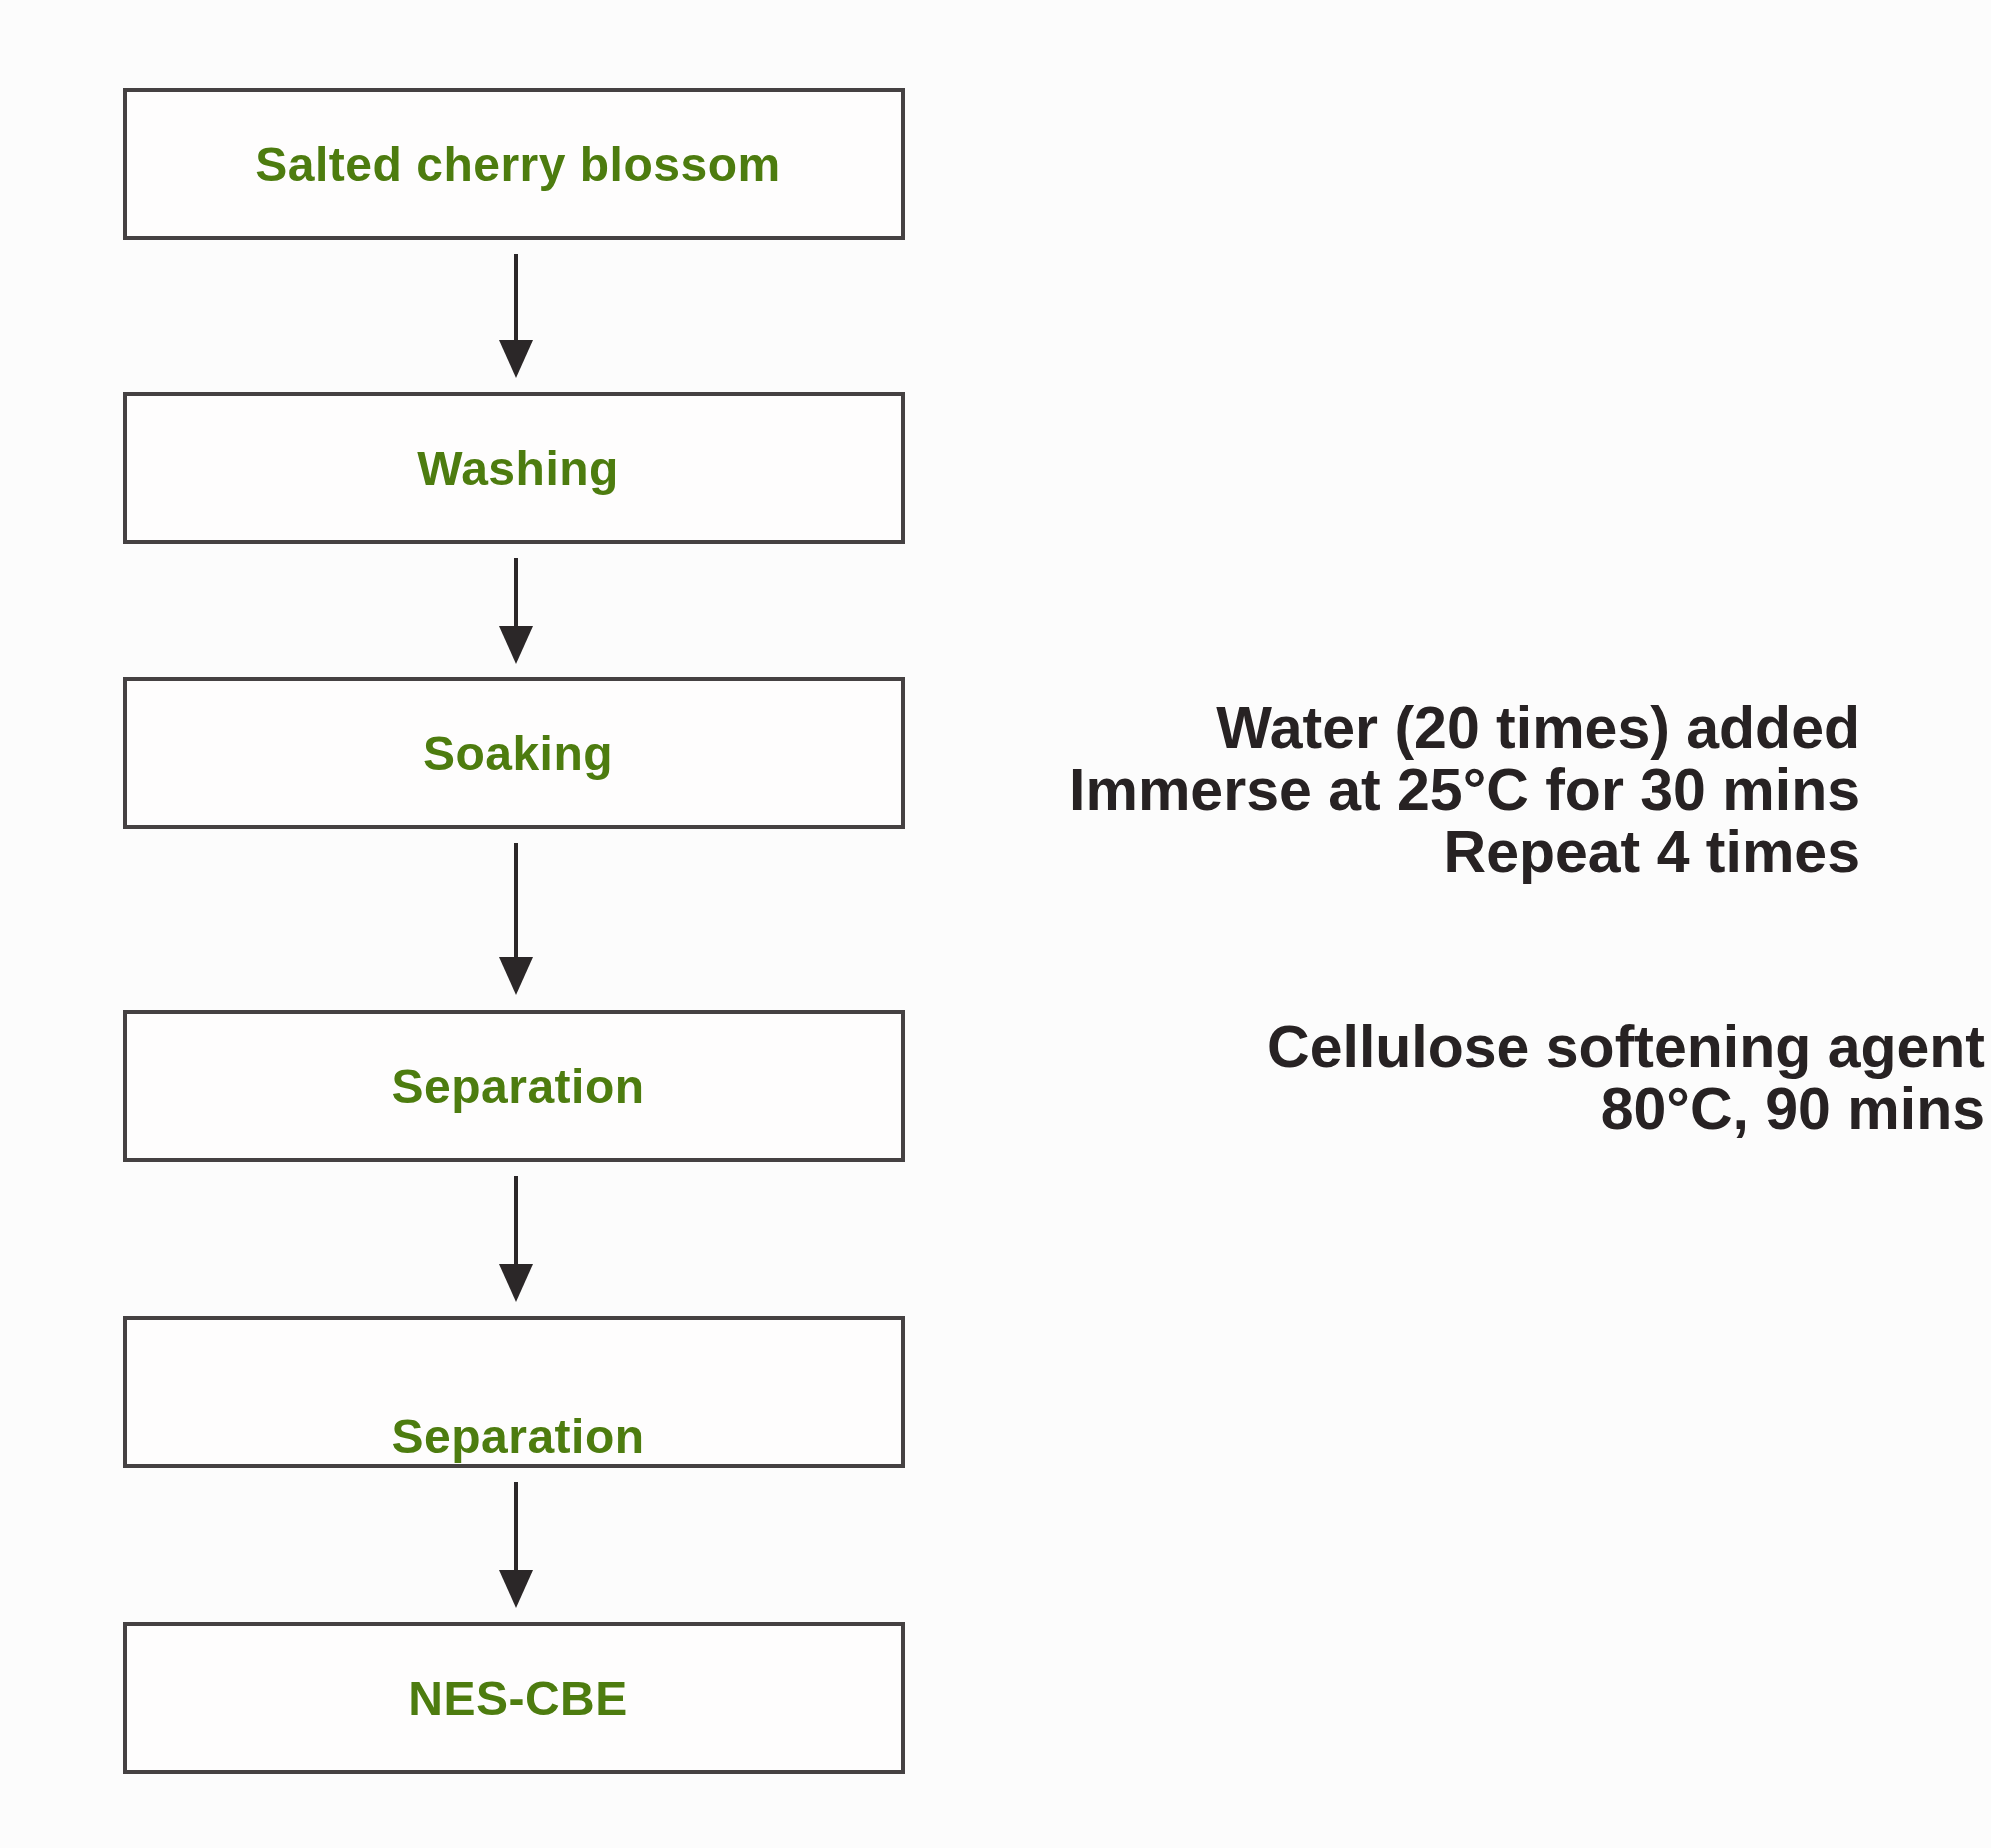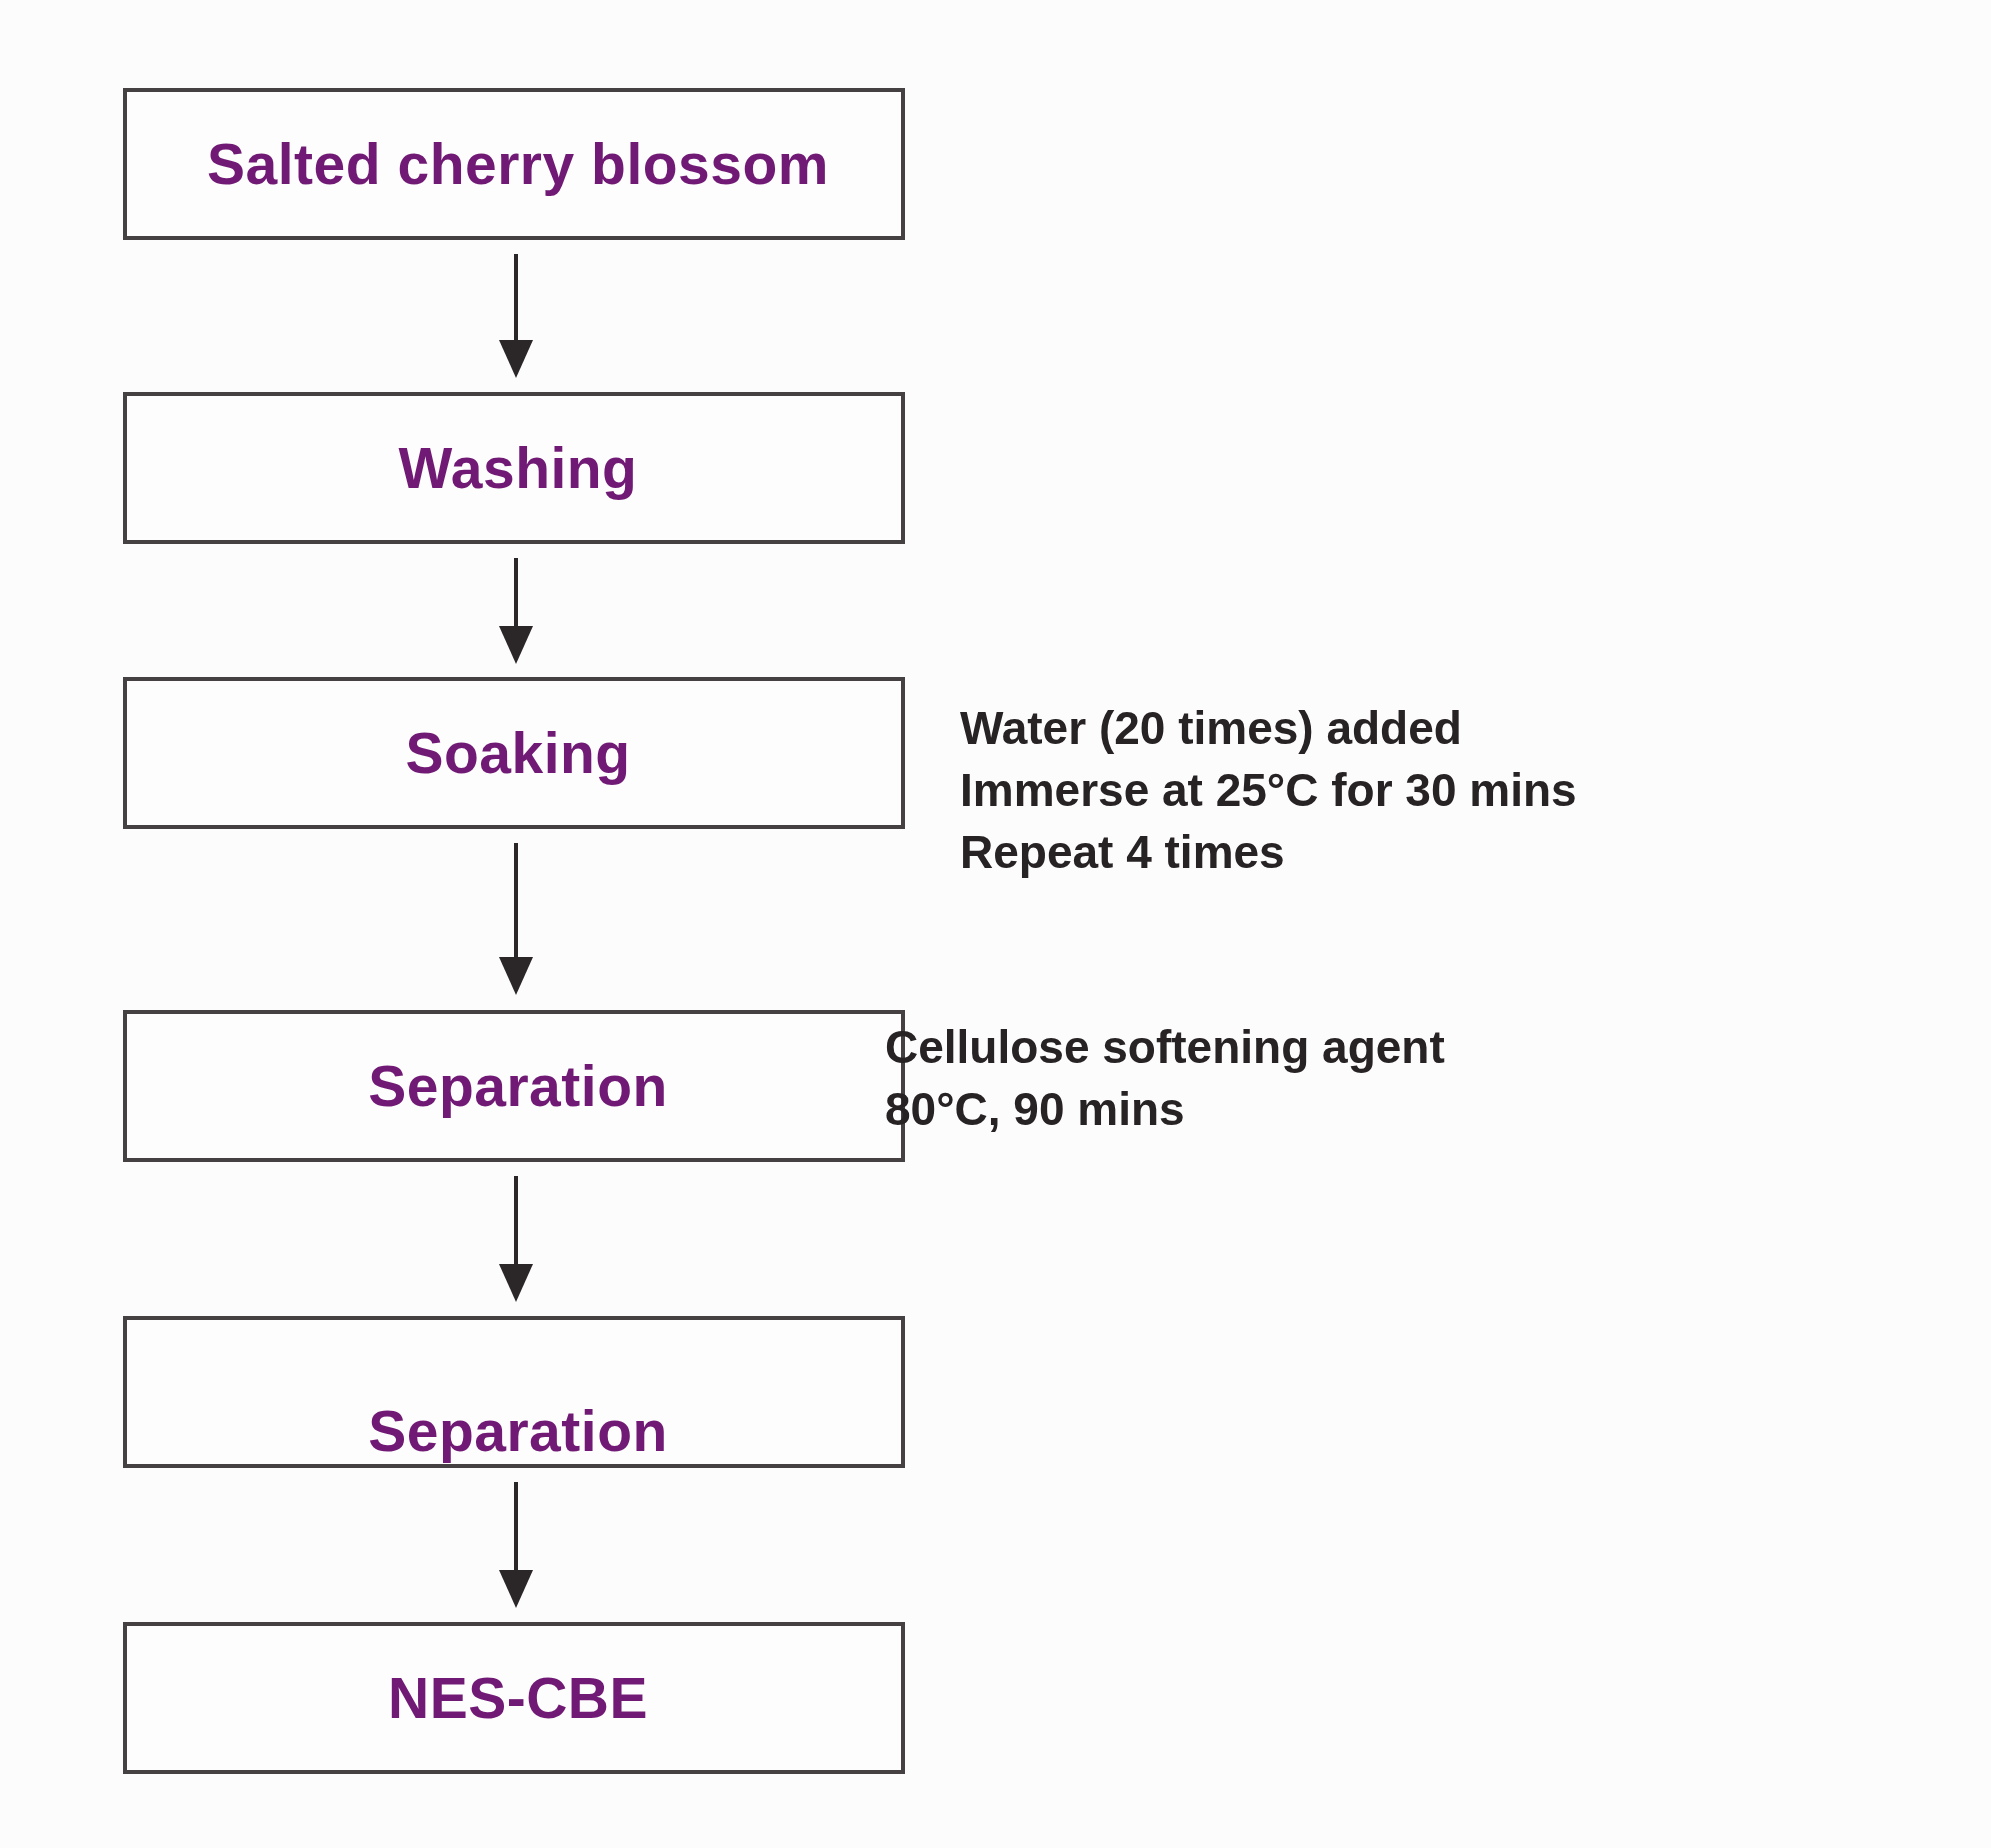--- a/index.html
+++ b/index.html
@@ -16,22 +16,22 @@
     left: 123px;
     width: 782px;
     height: 152px;
     box-sizing: border-box;
     border: 4px solid #454142;
     background: #fefdfd;
     display: flex;
     align-items: center;
     justify-content: center;
     font-weight: bold;
-    font-size: 57px;
-    color: #701a75;
+    font-size: 48px;
+    color: #4d7c0f;
     letter-spacing: 0.5px;
     white-space: nowrap;
     padding-left: 8px;
   }
   .box-1 { top: 88px; }
   .box-2 { top: 392px; }
   .box-3 { top: 677px; align-items: center; }
   .box-4 { top: 1010px; }
   .box-5 { top: 1316px; align-items: flex-end; }
   .box-6 { top: 1622px; }
@@ -58,23 +58,23 @@
     width: 0;
     height: 0;
     flex: 0 0 auto;
     border-left: 17px solid transparent;
     border-right: 17px solid transparent;
     border-top: 38px solid #2b2728;
   }
 
   .note {
     position: absolute;
-    text-align: left;
+    text-align: right;
     font-weight: bold;
-    font-size: 46px;
+    font-size: 59px;
     line-height: 62px;
     color: #272223;
   }
   .note-soaking {
     left: 960px;
     top: 697px;
     width: 900px;
   }
   .note-softening {
     left: 885px;

